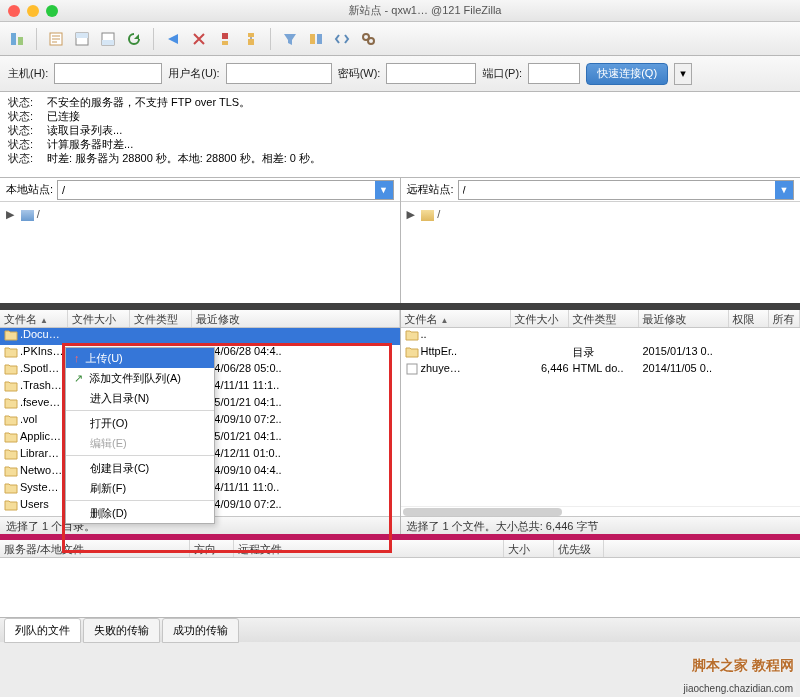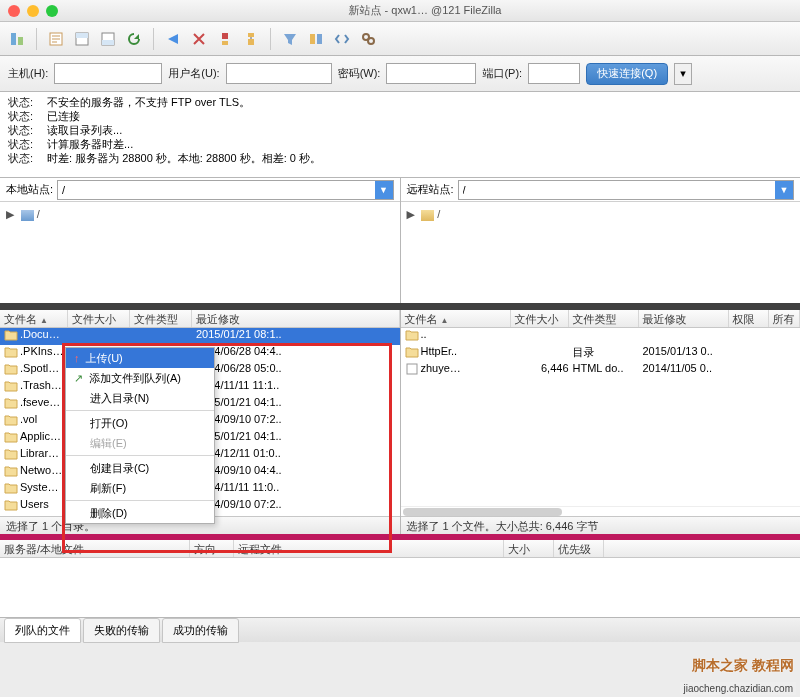--- a/index.html
+++ b/index.html
@@ -198,21 +198,20 @@
       <div class="hcell" style="width:62px">文件类型</div>
       <div class="hcell" style="flex:1">最近修改</div>
     </div>
     <div class="rows" id="local-rows">
         <div class="row sel">
           <div class="cell" style="width:68px"><svg class="ficon" viewBox="0 0 14 12">
               <path d="M1 2h4l1 1h7v8H1z" fill="#f5dd9a" stroke="#d0a850"></path>
             </svg>.Docu…</div>
           <div class="cell" style="width:62px"></div>
           <div class="cell" style="width:62px"></div>
-          <div class="cell" style="flex:1">2015/01/21 08:1..</div>
         </div>
         <div class="row">
           <div class="cell" style="width:68px"><svg class="ficon" viewBox="0 0 14 12">
               <path d="M1 2h4l1 1h7v8H1z" fill="#f5dd9a" stroke="#d0a850"></path>
             </svg>.PKIns…</div>
           <div class="cell" style="width:62px"></div>
           <div class="cell" style="width:62px"></div>
           <div class="cell" style="flex:1">2014/06/28 04:4..</div>
         </div>
         <div class="row">

